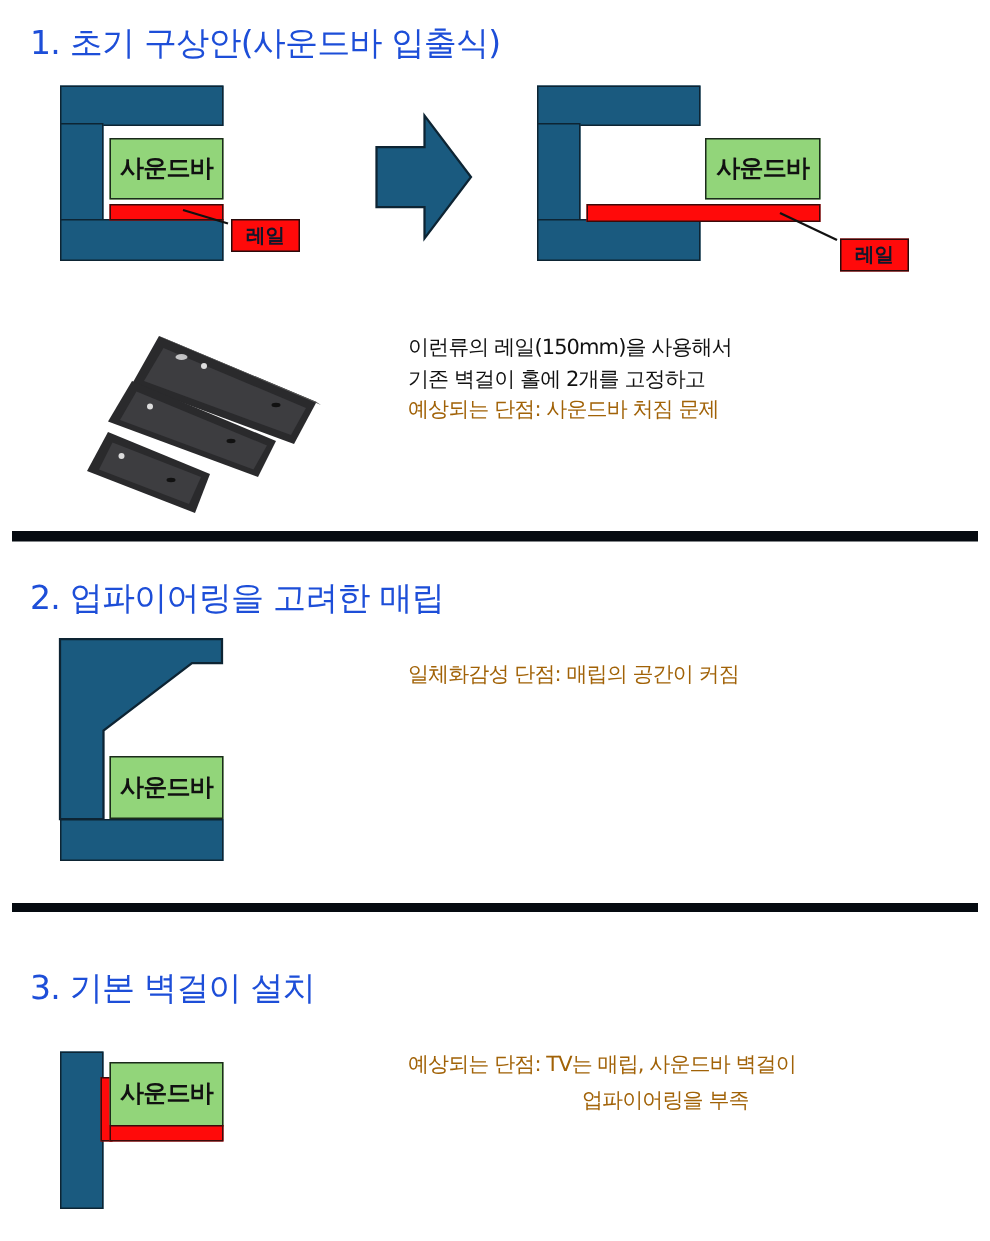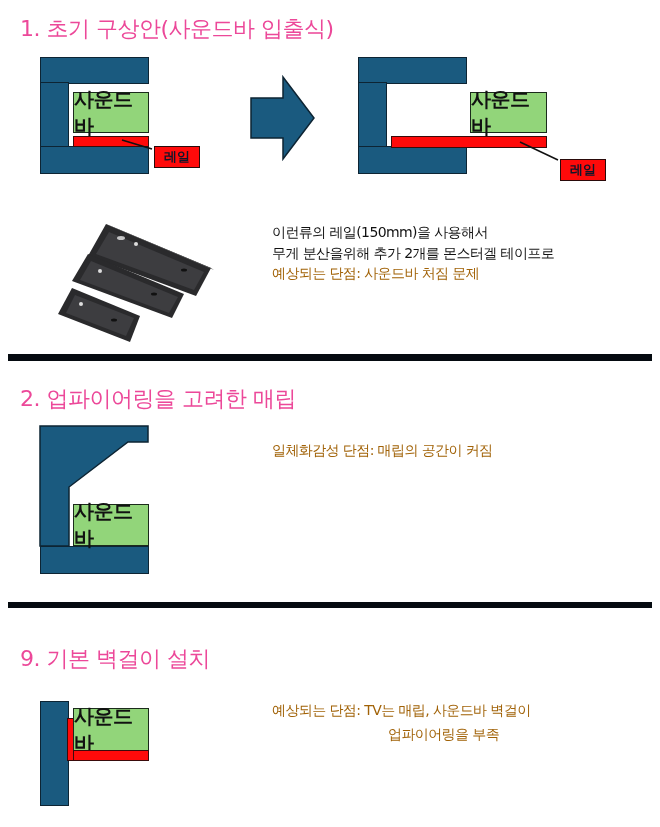--- a/index.html
+++ b/index.html
@@ -1,22 +1,22 @@
 <!DOCTYPE html>
 <html><head>
 <meta charset="utf-8">
 <style>
   html, body { margin: 0; padding: 0; background: #ffffff; }
   body { width: 660px; height: 827px; position: relative; overflow: hidden;
          font-family: "DejaVu Sans", "Liberation Sans", sans-serif; }
   .abs { position: absolute; box-sizing: border-box; }
-  .title { font-size: 22px; color: #ec4899; white-space: nowrap; letter-spacing: -0.5px; }
+  .title { font-size: 22px; color: #1d4ed8; white-space: nowrap; letter-spacing: -0.5px; }
   .wall { background: #1a5a7f; border: 1.5px solid #0d2433; }
   .sb { background: #92d57a; border: 1.5px solid #1b2b1b; display: flex; align-items: center; justify-content: center;
-        font-family: "Liberation Sans", "DejaVu Sans", sans-serif; font-weight: bold; font-size: 20px; color: #111; letter-spacing: -0.5px; }
+        font-family: "Liberation Sans", "DejaVu Sans", sans-serif; font-weight: bold; font-size: 16px; color: #111; letter-spacing: -0.5px; }
   .rail { background: #ff0a0a; border: 1.5px solid #3a0b0b; }
   .rail-label { background: #ff0a0a; border: 1.5px solid #2a0a0a; color: #0f172a; font-weight: bold; font-size: 13px;
                 display: flex; align-items: center; justify-content: center; }
   .divider { background: #050a10; }
   .desc { font-size: 14px; line-height: 20.5px; color: #111; white-space: nowrap; letter-spacing: -0.6px; }
   .warn { color: #a16207; }
   .photo { background: #ffffff; }
 </style>
 </head>
 <body>
@@ -74,39 +74,39 @@
       <polygon points="22,118 36,92 104,120 94,146" fill="#2a2a2c"></polygon>
       <polygon points="30,117 39,99 98,122 90,140" fill="#3d3d40"></polygon>
       <ellipse cx="45" cy="108" rx="2" ry="2" fill="#ddd"></ellipse>
       <ellipse cx="78" cy="124" rx="3" ry="1.5" fill="#111"></ellipse>
     </g>
   </svg>
 </div>
 
 <div class="abs desc" style="left:272px; top:222px;">
   <div>이런류의 레일(150mm)을 사용해서</div>
-  <div>무게 분산을위해  추가 2개를 몬스터겔 테이프로</div>
+  <div>기존 벽걸이 홀에 2개를 고정하고</div>
   <div class="warn">예상되는 단점: 사운드바 처짐 문제</div>
 </div>
 
 <div class="abs divider" style="left:8px; top:354px; width:644px; height:7px;"></div>
 
 <div class="abs title" style="left:20px; top:384px;">2. 업파이어링을 고려한 매립</div>
 
 <svg class="abs" style="left:38px; top:424px;" width="114" height="152">
   <polygon points="2,2 110,2 110,18 90,18 31,63 31,122 2,122" fill="#1a5a7f" stroke="#0d2433" stroke-width="1.5"></polygon>
 </svg>
 <div class="abs wall" style="left:40px; top:546px; width:109px; height:28px;"></div>
 <div class="abs sb" style="left:73px; top:504px; width:76px; height:42px;">사운드바</div>
 
 <div class="abs desc warn" style="left:272px; top:440px;">일체화감성 단점: 매립의 공간이 커짐</div>
 
 <div class="abs divider" style="left:8px; top:602px; width:644px; height:6px;"></div>
 
-<div class="abs title" style="left:20px; top:644px;">9. 기본 벽걸이 설치</div>
+<div class="abs title" style="left:20px; top:644px;">3. 기본 벽걸이 설치</div>
 
 <div class="abs wall" style="left:40px; top:701px; width:29px; height:105px;"></div>
 <div class="abs rail" style="left:67px; top:718px; width:8px; height:43px;"></div>
 <div class="abs sb" style="left:73px; top:708px; width:76px; height:43px;">사운드바</div>
 <div class="abs rail" style="left:73px; top:750px; width:76px; height:11px;"></div>
 
 <div class="abs desc warn" style="left:272px; top:700px;">예상되는 단점: TV는 매립, 사운드바 벽걸이</div>
 <div class="abs desc warn" style="left:388px; top:724px;">업파이어링을 부족</div>
 
 </body></html>

